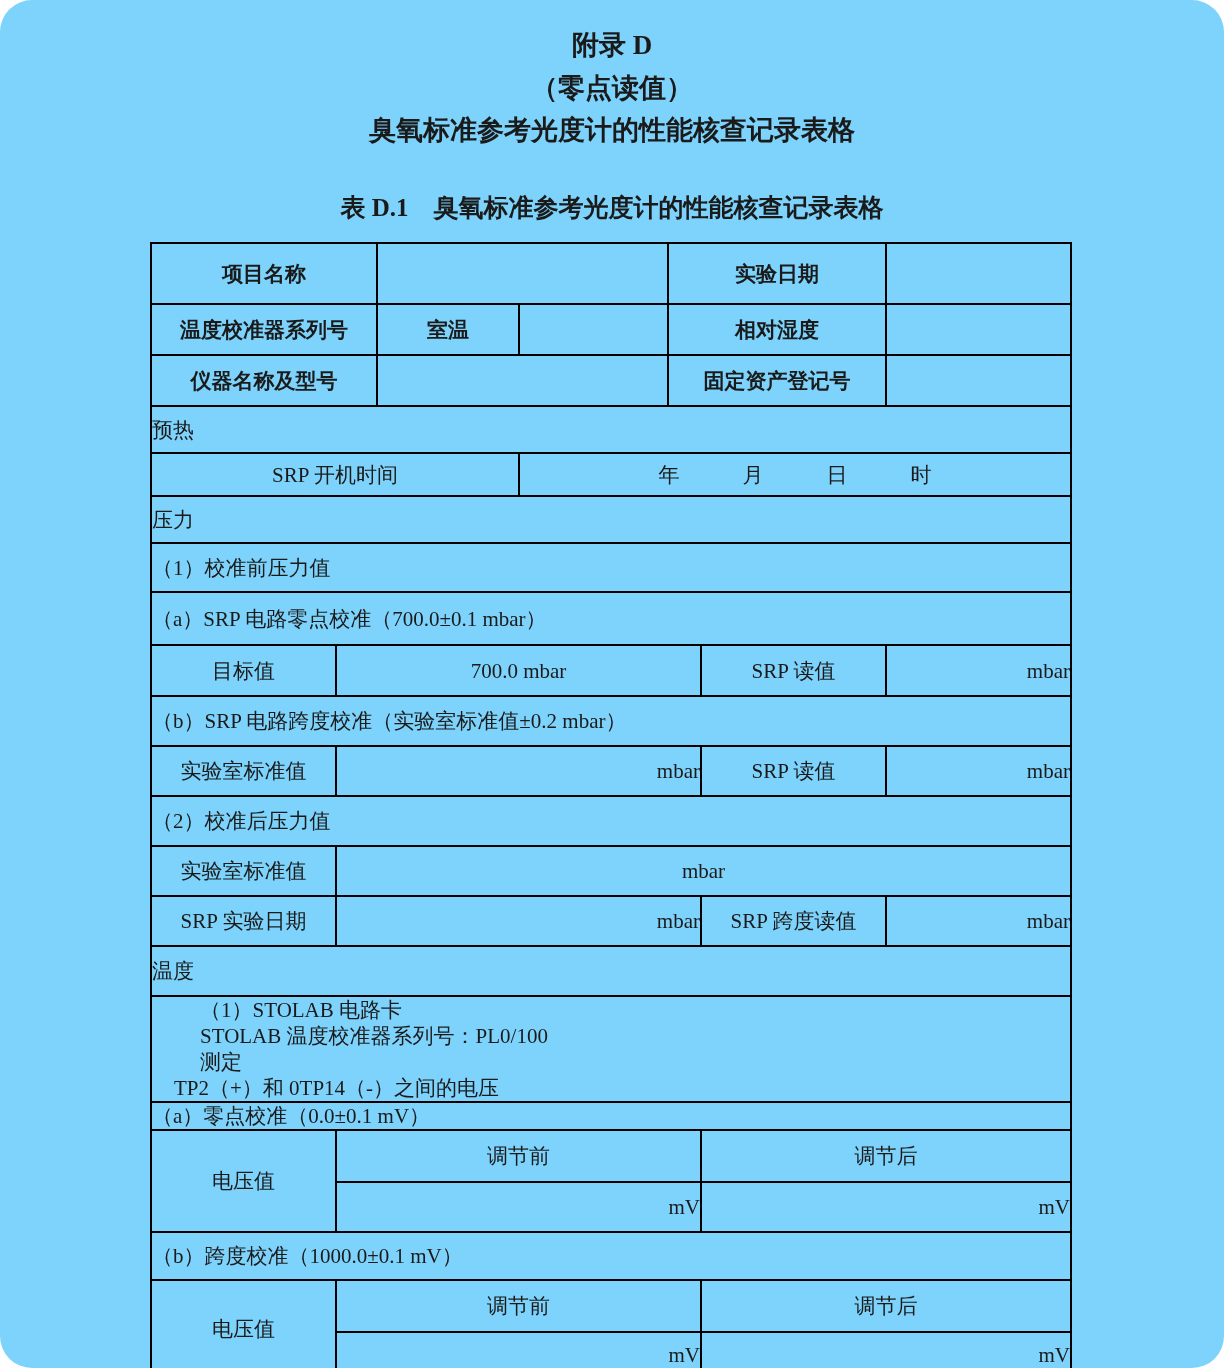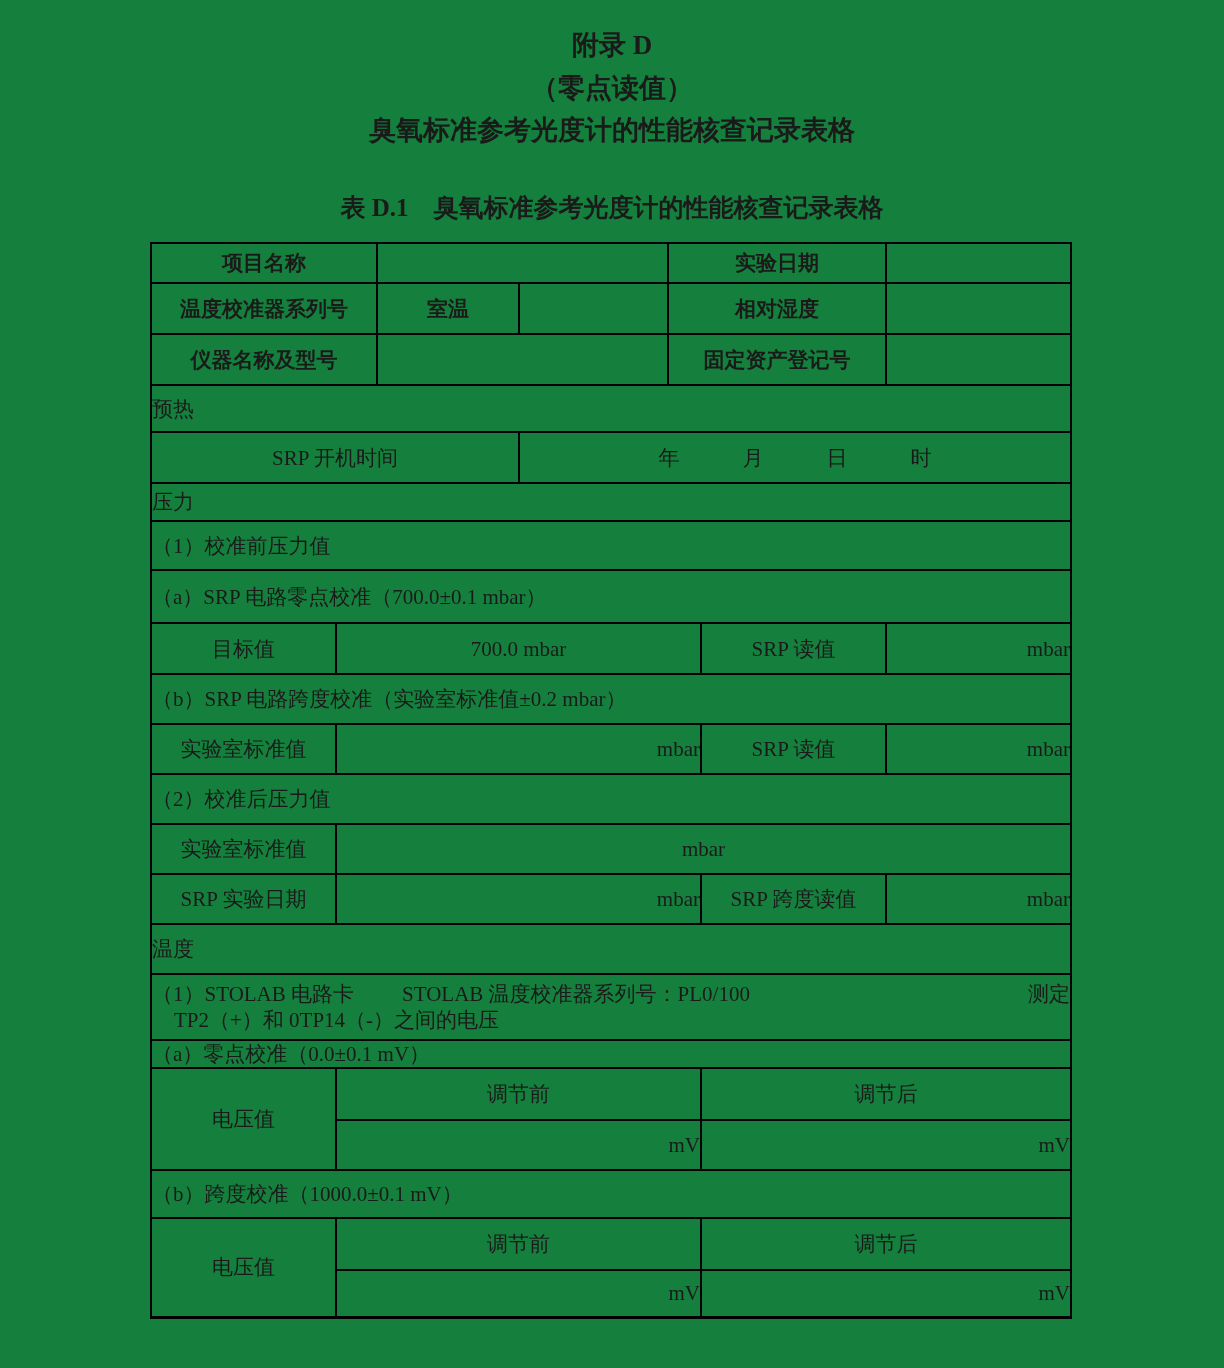--- a/index.html
+++ b/index.html
@@ -1,23 +1,24 @@
 <!DOCTYPE html>
 <html><head>
 <meta charset="utf-8">
 <style>
   html,body { margin:0; padding:0; background:#ffffff; }
   .page {
     position: relative;
     width: 1224px;
     height: 1368px;
-    background: #15803d;
+    background: #7dd3fc;
     color: #1a1a1a;
     font-family: "Liberation Serif", "DejaVu Serif", serif;
     overflow: hidden;
+    border-radius: 32px;
   }
   .titles { text-align: center; font-weight: bold; }
   .t-appendix { padding-top: 30px; font-size: 27px; line-height: 30px; }
   .t-note    { margin-top: 13px;  font-size: 27px; line-height: 30px; }
   .t-main    { margin-top: 12px;  font-size: 27px; line-height: 30px; }
   .t-caption { margin-top: 49px;  font-size: 25px; line-height: 28px; }
 
   table.record {
     margin: 20px 0 0 150px;
     width: 920px;
@@ -37,21 +38,21 @@
   .c  { text-align: center; }
   .b  { font-weight: bold; }
   .sec   { padding-left: 12px; }
   .item1 { padding-left: 16px; }
   .item2 { padding-left: 46px; }
   .rgt   { text-align: right; padding-right: 12px; }
   .rgt2  { text-align: right; padding-right: 14px; }
   .mbar-mid { text-align: center; padding-right: 185px; }
 
   .stolab { padding: 6px 16px 6px 16px; }
-  .stolab .line1 { display: flex; align-items: baseline; }
+  .stolab .line1 { display: flex; align-items: baseline; flex-direction: column; }
   .stolab .mid { margin-left: 48px; }
   .stolab .spacer { flex: 1 1 auto; }
   .stolab .line2 { padding-left: 22px; }
 </style>
 </head>
 <body>
 
 <div class="page">
 
   <div class="titles">
@@ -66,21 +67,21 @@
       <col style="width:185px">
         <col style="width:41px">
         <col style="width:142px">
       <col style="width:149px">
         <col style="width:33px">
         <col style="width:185px">
       <col style="width:185px">
     </colgroup>
 
     <tbody>
-        <tr style="height:40px">
+        <tr style="height:61px">
       <td colspan="2" class="c b">项目名称</td>
       <td colspan="2"></td>
       <td colspan="2" class="c b">实验日期</td>
       <td></td>
     </tr>
 
     <tr style="height:51px">
       <td colspan="2" class="c b">温度校准器系列号</td>
       <td class="c b">室温</td>
       <td></td>
@@ -92,26 +93,26 @@
       <td colspan="2" class="c b">仪器名称及型号</td>
       <td colspan="2"></td>
       <td colspan="2" class="c b">固定资产登记号</td>
       <td></td>
     </tr>
 
     <tr style="height:47px">
       <td colspan="7" class="sec">预热</td>
     </tr>
 
-    <tr style="height:51px">
+    <tr style="height:43px">
       <td colspan="3" class="c">SRP 开机时间</td>
       <td colspan="4" class="c">年　　　月　　　日　　　时</td>
     </tr>
 
-    <tr style="height:38px">
+    <tr style="height:47px">
       <td colspan="7" class="sec">压力</td>
     </tr>
 
     <tr style="height:49px">
       <td colspan="7" class="item1">（1）校准前压力值</td>
     </tr>
 
     <tr style="height:53px">
       <td colspan="7" class="item2">（a）SRP 电路零点校准（700.0±0.1 mbar）</td>
     </tr>

